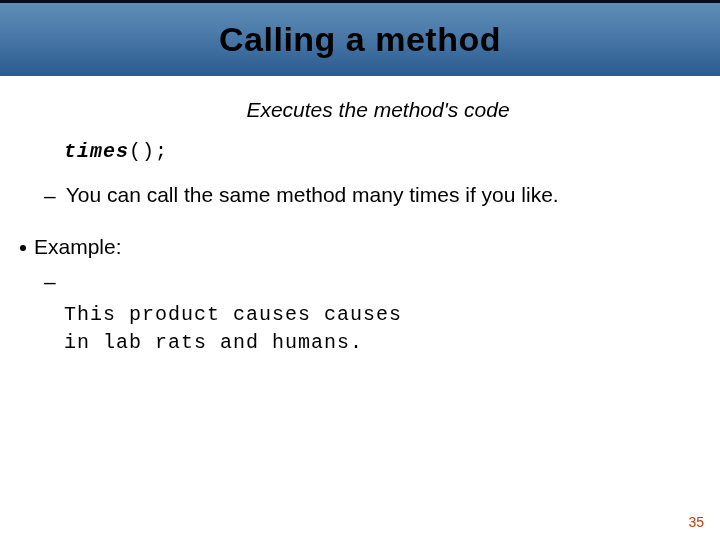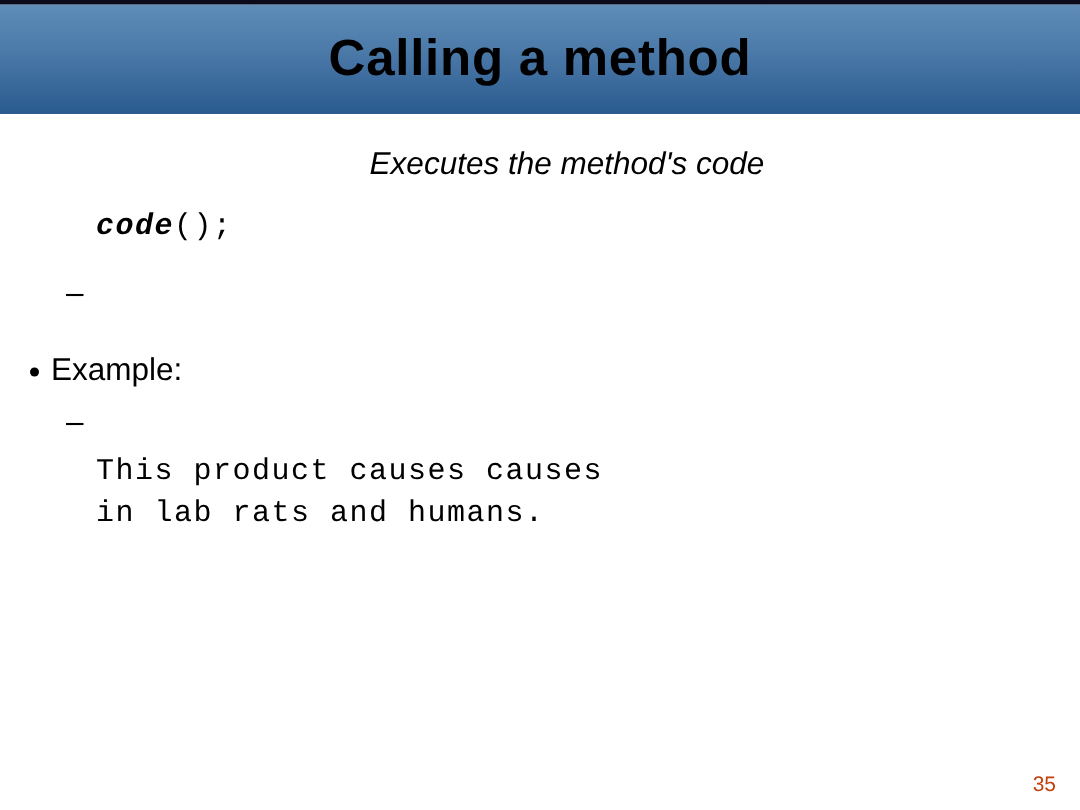--- a/index.html
+++ b/index.html
@@ -92,25 +92,26 @@
 <div class="title-bar">
   <div class="title-text">Calling a method</div>
 </div>
 
 <div class="subtitle">Executes the method's code</div>
 
 <div class="content">
 
 
   <div class="code-indent">
-    <span class="bold-name">code</span><span>();</span>
+    <span class="bold-name">times</span><span>();</span>
   </div>
 
   <div class="sub-row">
     <div class="sub-dash">–</div>
+    <div class="sub-text">You can call the same method many times if you like.</div>
   </div>
 
   <div class="bullet-row">
     <div class="bullet-dot"></div>
     <div class="bullet-text">Example:</div>
   </div>
 
 
   <div class="sub-row" style="margin-bottom:6px;">
     <div class="sub-dash">–</div>

